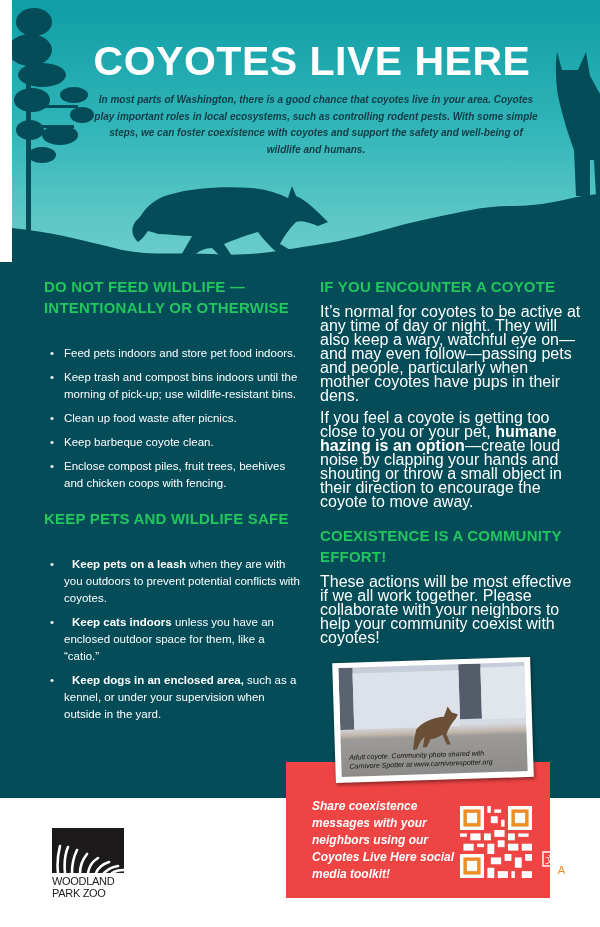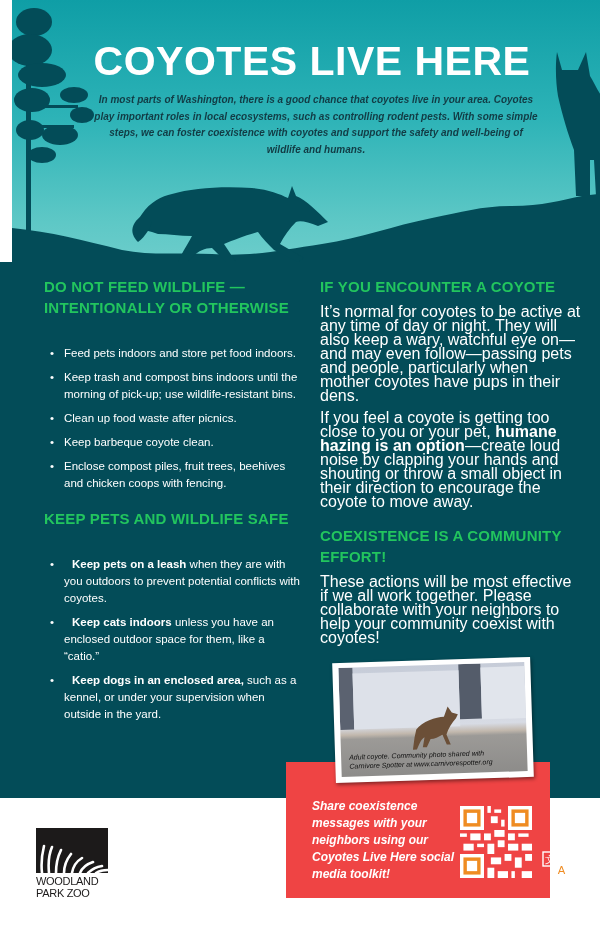--- a/index.html
+++ b/index.html
@@ -58,21 +58,21 @@
   .cta {
     position: absolute; left: 286px; top: 762px; width: 264px; height: 136px; background: #ef4444; z-index: 2;
   }
   .cta-text {
     position: absolute; left: 26px; top: 36px; width: 150px; color: #ffffff; font-weight: bold; font-style: italic;
     font-size: 12px; line-height: 17px;
   }
   .qr { position: absolute; left: 174px; top: 44px; width: 72px; height: 72px; }
   .translate-icon { position: absolute; left: 256px; top: 88px; width: 28px; height: 28px; }
 
-  .logo { position: absolute; left: 36px; top: 828px; width: 72px; }
+  .logo { position: absolute; left: 52px; top: 828px; width: 72px; }
   .logo-mark { width: 72px; height: 45px; background: #1c1a1a; position: relative; overflow: hidden; }
   .logo-text { font-size: 11px; line-height: 11px; color: #1c1a1a; margin-top: 3px; letter-spacing: -0.3px; }
   .logo-text .l2 { font-size: 11px; line-height: 13px; }
 </style>
 </head>
 <body>
 
 <div class="hero">
   <svg class="bg" width="600" height="262" viewBox="0 0 600 262">
 

